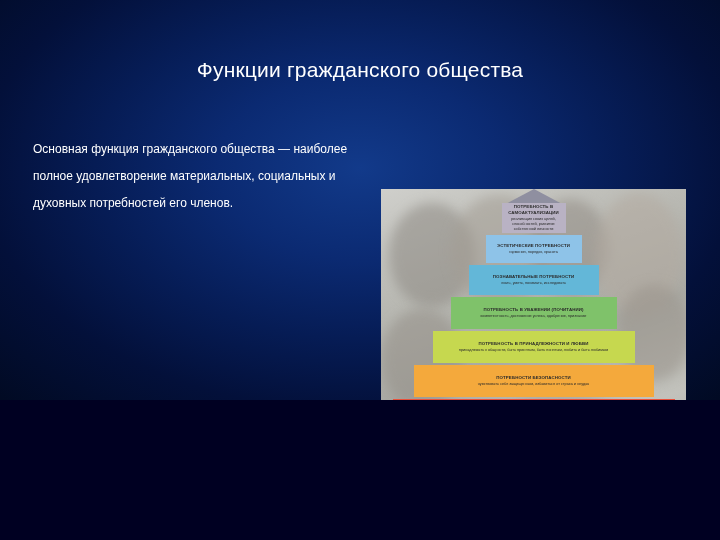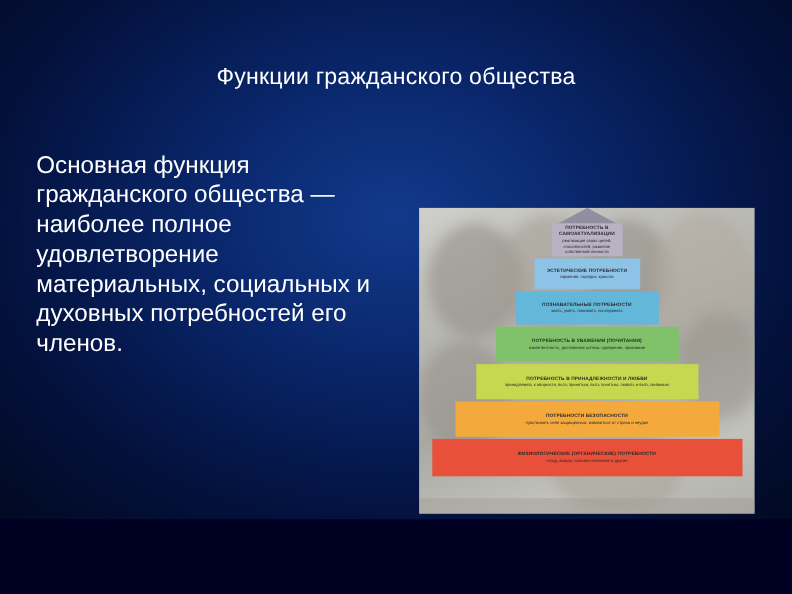--- a/index.html
+++ b/index.html
@@ -9,21 +9,21 @@
   }
   body {
     width: 720px;
     height: 540px;
     overflow: hidden;
     font-family: "Liberation Sans", sans-serif;
   }
   .slide {
     position: relative;
     width: 720px;
-    height: 472px;
+    height: 400px;
     background: radial-gradient(ellipse at 50% 42%, #123a8a 0%, #0b2a72 28%, #061c55 52%, #03103a 74%, #010a23 100%);
     overflow: hidden;
     text-decoration: underline;
   }
   .slide-title {
     position: absolute;
     top: 58px;
     left: 0;
     width: 720px;
     text-align: center;
@@ -31,21 +31,21 @@
     font-size: 21px;
     letter-spacing: 0.2px;
     font-family: "Liberation Sans", sans-serif;
   }
   .body-text {
     position: absolute;
     left: 33px;
     top: 136px;
     width: 325px;
     color: #ffffff;
-    font-size: 22px;
+    font-size: 12px;
     line-height: 27px;
     font-family: "Liberation Sans", sans-serif;
   }
   .pyramid-image {
     position: absolute;
     left: 381px;
     top: 189px;
     width: 305px;
     height: 278px;
     background: linear-gradient(160deg, #cfcfcb 0%, #b9b9b3 30%, #a9a9a3 55%, #c2c2bc 80%, #b0b0aa 100%);

